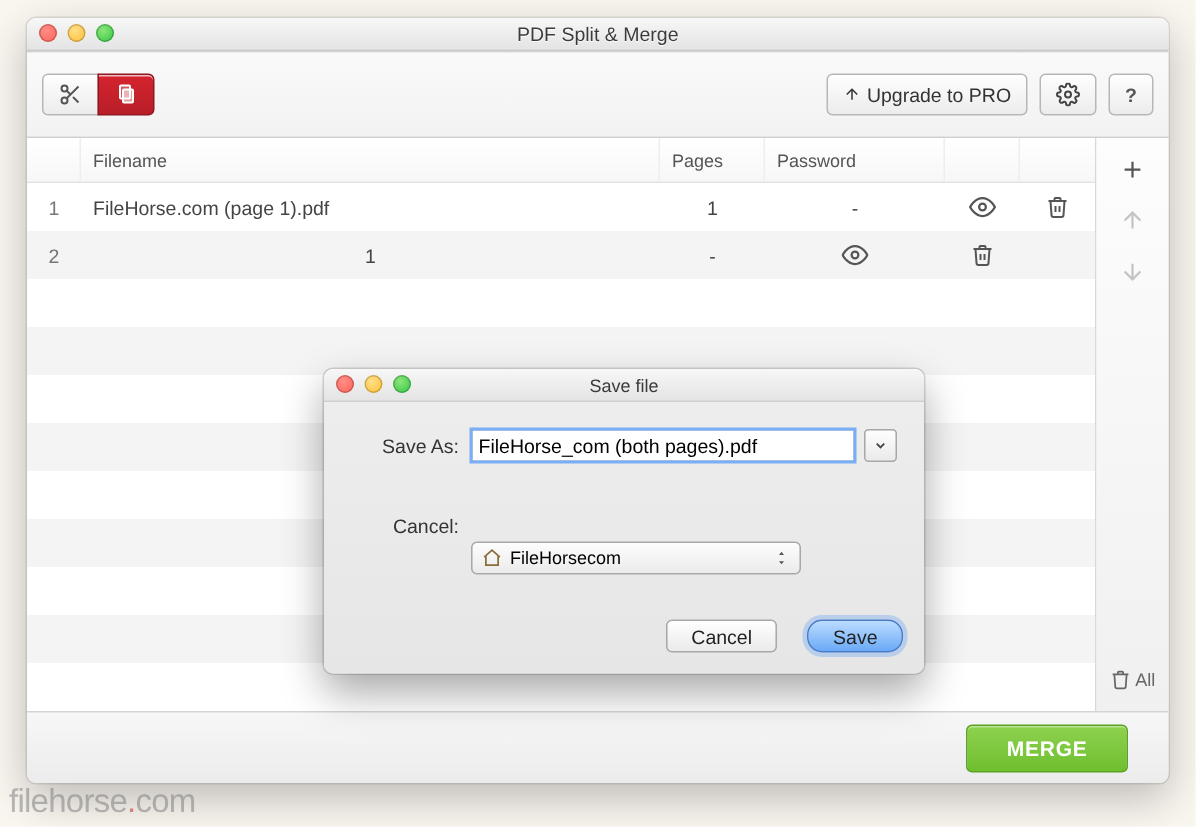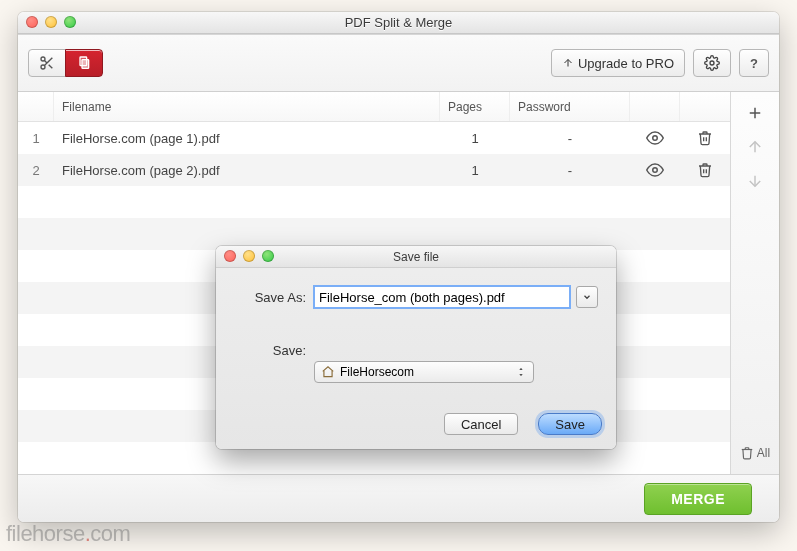--- a/index.html
+++ b/index.html
@@ -291,21 +291,20 @@
             <svg width="16" height="16" viewBox="0 0 24 24" fill="none" stroke="#555" stroke-width="2">
                 <polyline points="3 6 5 6 21 6"></polyline>
                 <path d="M19 6l-1 14a2 2 0 0 1-2 2H8a2 2 0 0 1-2-2L5 6"></path>
                 <path d="M10 11v6M14 11v6"></path>
                 <path d="M9 6V4a1 1 0 0 1 1-1h4a1 1 0 0 1 1 1v2"></path>
               </svg>
           </div>
         </div>
         <div class="row">
           <div class="num">2</div>
-          <div>FileHorse.com (page 2).pdf</div>
           <div class="center">1</div>
           <div class="center">-</div>
           <div class="center iconcell">
             <svg width="18" height="18" viewBox="0 0 24 24" fill="none" stroke="#555" stroke-width="2">
                 <path d="M1 12s4-8 11-8 11 8 11 8-4 8-11 8S1 12 1 12z"></path>
                 <circle cx="12" cy="12" r="3"></circle>
               </svg>
           </div>
           <div class="center iconcell">
             <svg width="16" height="16" viewBox="0 0 24 24" fill="none" stroke="#555" stroke-width="2">
@@ -377,21 +376,21 @@
       <div class="drow">
         <div class="dlabel">Save As:</div>
         <input class="dinput" type="text" value="FileHorse_com (both pages).pdf" style="">
         <div class="expand">
           <svg width="10" height="10" viewBox="0 0 24 24" fill="none" stroke="#444" stroke-width="3">
               <polyline points="6 9 12 15 18 9"></polyline>
             </svg>
         </div>
       </div>
       <div class="drow">
-        <div class="dlabel">Save:</div>
+        <div class="dlabel">Cancel:</div>
         <div class="popup">
           <svg width="14" height="14" viewBox="0 0 24 24" fill="none" stroke="#8a6d3b" stroke-width="2">
               <path d="M3 11l9-8 9 8"></path>
               <path d="M5 10v10h14V10"></path>
             </svg>
           <span style="margin-left:5px">FileHorsecom</span>
           <div class="arrows">
             <svg width="8" height="5" viewBox="0 0 24 24" fill="#555">
                 <polygon points="12,4 4,14 20,14"></polygon>
               </svg>

